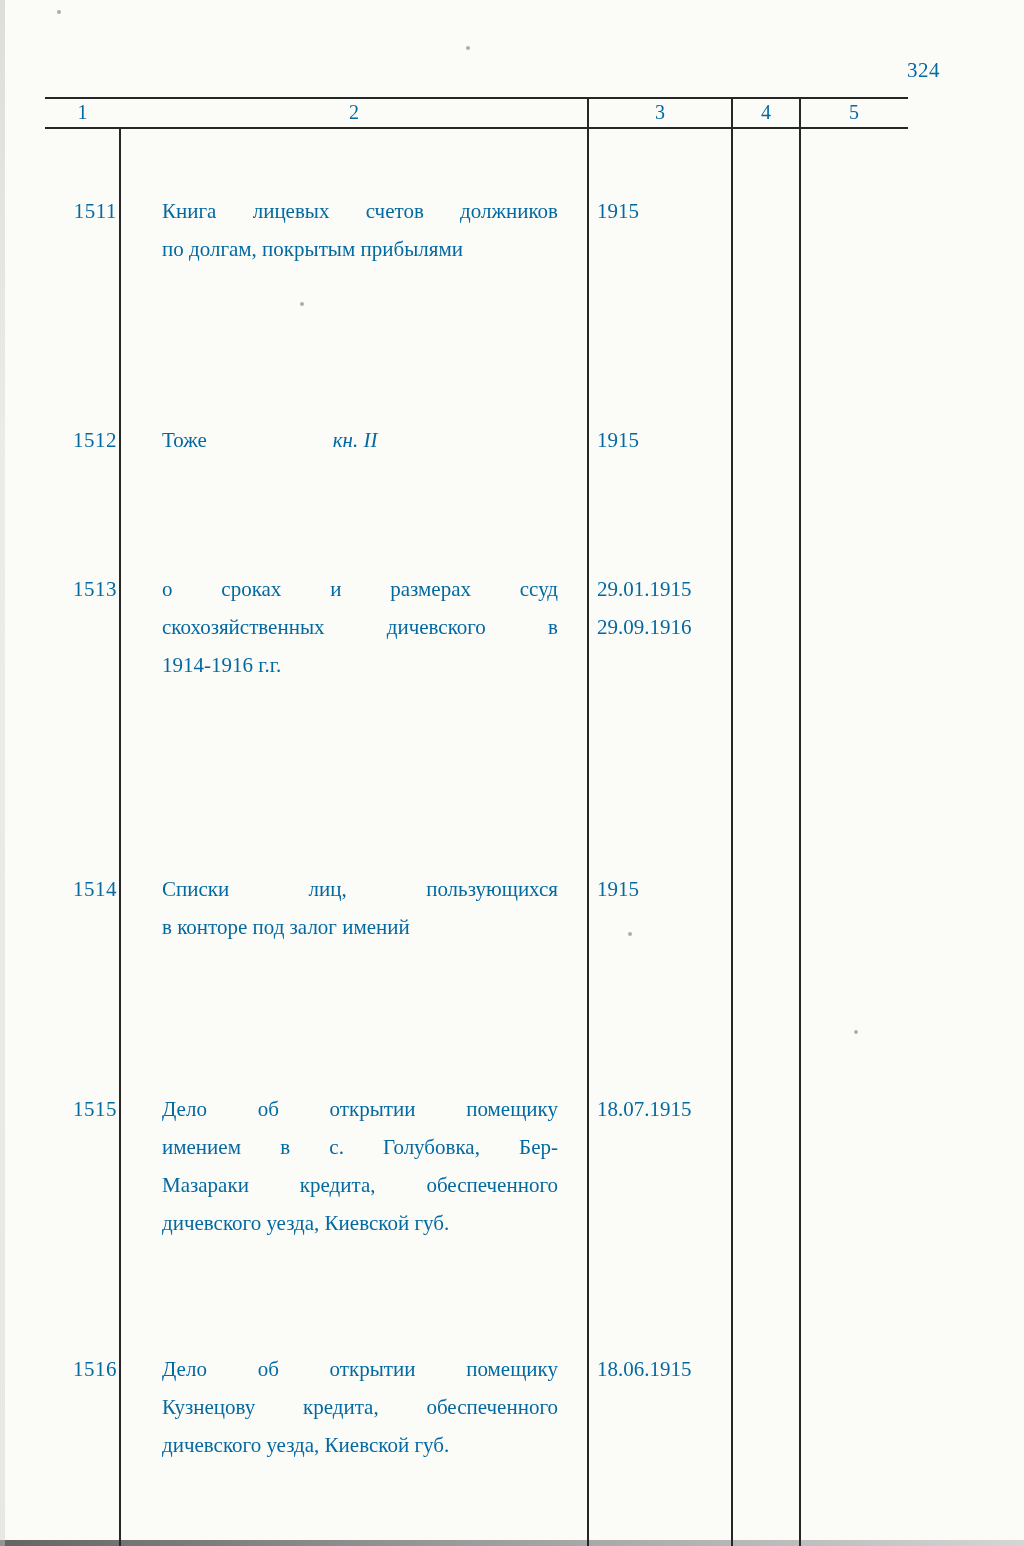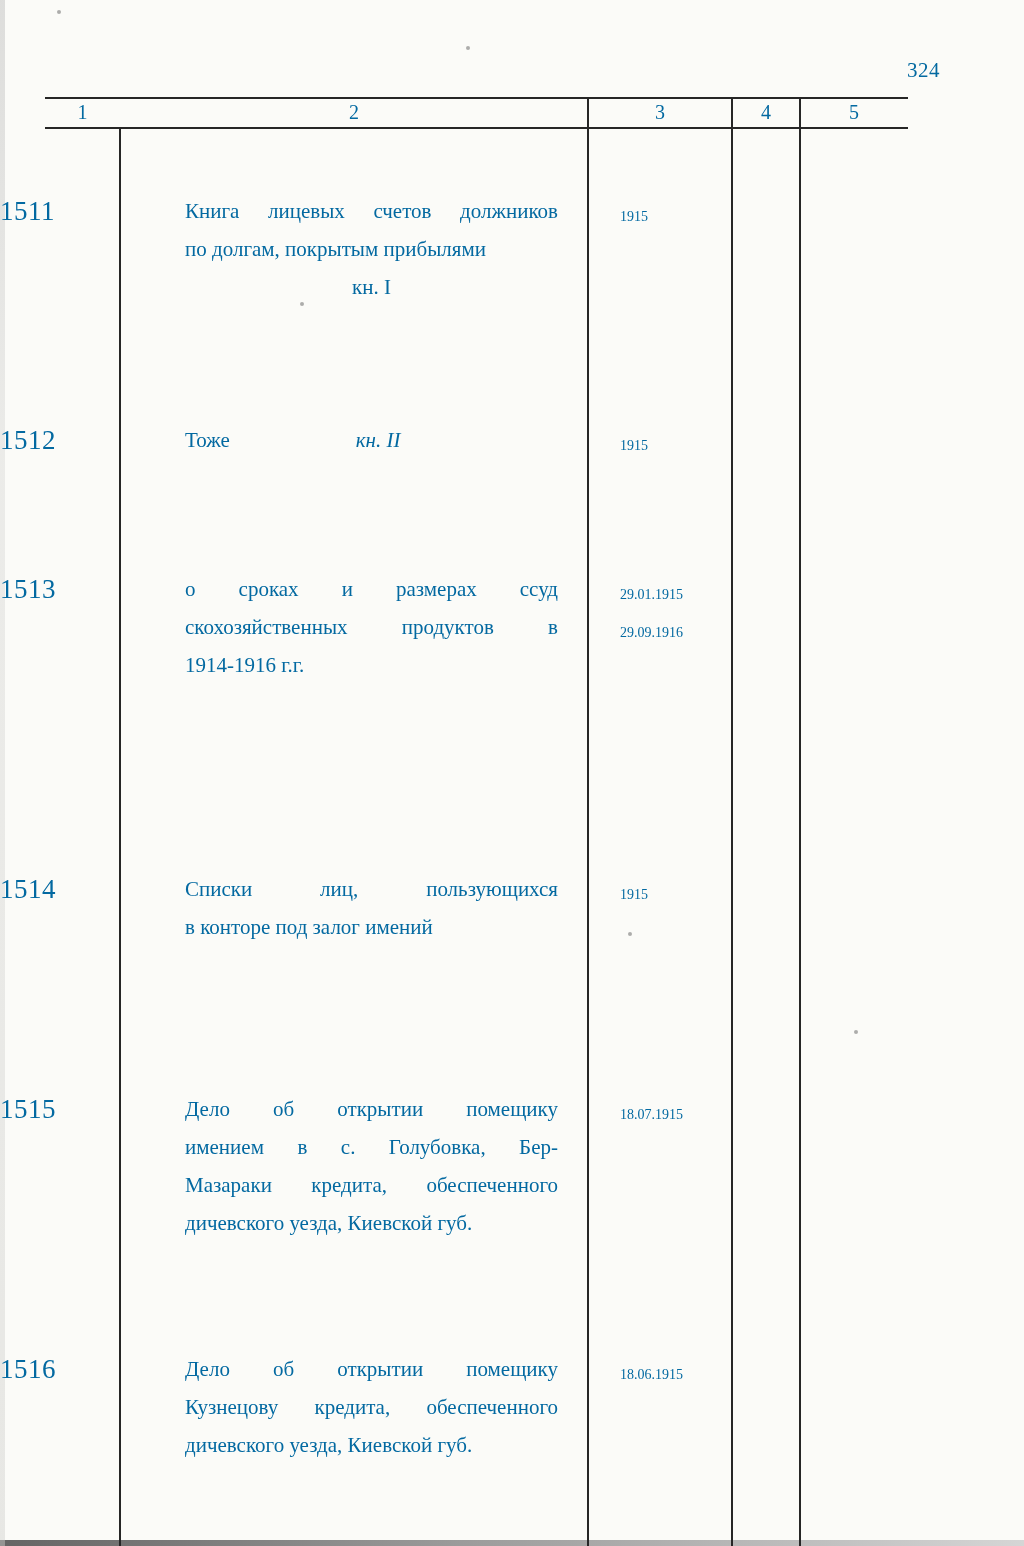--- a/index.html
+++ b/index.html
@@ -38,32 +38,32 @@
   }
   .vline {
     position: absolute; width: 2px; background: #262626;
   }
   .hcell {
     position: absolute; top: 101px; font-size: 20px; text-align: center;
   }
   .row { position: absolute; left: 0; width: 100%; }
   .num {
     position: absolute; left: 0; top: 0; width: 117px;
-    text-align: left; font-size: 27px; line-height: 38px;
+    text-align: right; font-size: 21px; line-height: 38px;
     letter-spacing: .5px;
   }
   .desc {
     position: absolute; left: 162px; top: 0; width: 396px;
     font-size: 21px; line-height: 38px;
   }
   .dates {
-    position: absolute; left: 597px; top: 6px; width: 132px;
-    font-size: 14px; line-height: 38px;
+    position: absolute; left: 597px; top: 0; width: 132px;
+    font-size: 21px; line-height: 38px;
   }
-  .dline { min-height: 38px; margin-left: 23px; }
+  .dline { min-height: 38px; }
   .dline.j { text-align: justify; text-align-last: justify; }
   .dline.c { text-align: center; }
   .kn-offset { display: inline-block; margin-left: 126px; font-style: italic; }
 </style>
 </head>
 <body>
 
 <div class="sheet">
 
   <div class="edge-bottom"></div>
@@ -87,42 +87,41 @@
   <div class="hcell" style="left:120px; width:468px;">2</div>
   <div class="hcell" style="left:588px; width:144px;">3</div>
   <div class="hcell" style="left:732px; width:68px;">4</div>
   <div class="hcell" style="left:800px; width:108px;">5</div>
 
   <div class="row" style="top:192px;">
     <div class="num">1511</div>
     <div class="desc">
       <div class="dline j">Книга лицевых счетов должников</div>
       <div class="dline">по долгам, покрытым прибылями</div>
-      <div class="dline c">кн. I</div>
     </div>
     <div class="dates">
       <div class="dline">1915</div>
     </div>
   </div>
 
   <div class="row" style="top:421px;">
     <div class="num">1512</div>
     <div class="desc">
       <div class="dline"><span>Тоже</span><span class="kn-offset">кн. II</span></div>
     </div>
     <div class="dates">
       <div class="dline">1915</div>
     </div>
   </div>
 
   <div class="row" style="top:570px;">
     <div class="num">1513</div>
     <div class="desc">
       <div class="dline j">о сроках и размерах ссуд</div>
-      <div class="dline j">скохозяйственных продуктов в</div>
+      <div class="dline j">скохозяйственных дичевского в</div>
       <div class="dline">1914-1916 г.г.</div>
     </div>
     <div class="dates">
       <div class="dline">29.01.1915</div>
       <div class="dline">29.09.1916</div>
     </div>
   </div>
 
   <div class="row" style="top:870px;">
     <div class="num">1514</div>

